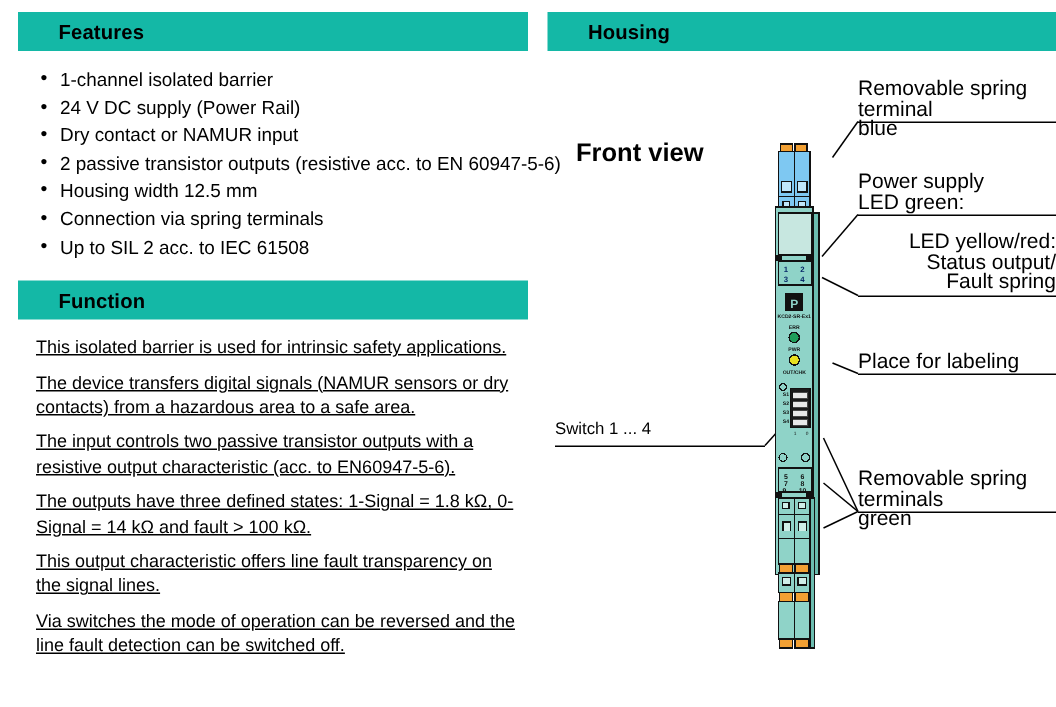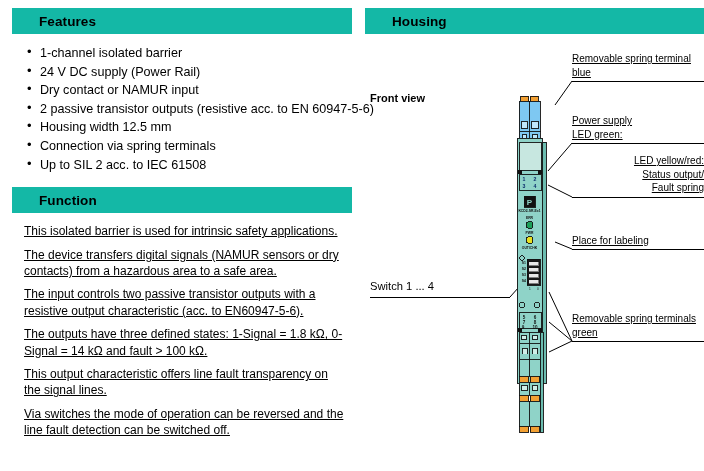--- a/index.html
+++ b/index.html
@@ -55,25 +55,25 @@
   .func-body p{
     margin:0 0 7px 0;
     font-size:12px;
     line-height:16.4px;
     text-decoration:underline;
   }
 
   
   .assembly-area{position:relative;height:420px;}
   .front-view-label{
-    position:absolute;left:5px;top:58px;
-    font-size:11px;font-weight:bold;
-  }
-
-  .callout{position:absolute;font-size:10px;line-height:13.6px;text-decoration:underline;}
+    position:absolute;left:19px;top:58px;
+    font-size:17px;font-weight:bold;
+  }
+
+  .callout{position:absolute;font-size:14px;line-height:13.6px;}
   .callout .rule{
     position:absolute;left:0;height:0;border-top:1px solid #000;
   }
   .leader{position:absolute;overflow:visible;}
 
   
   .device{position:absolute;left:143px;top:58px;width:62px;height:345px;}
 
   .sw-label{
     position:absolute;left:5px;top:246px;font-size:11.2px;

